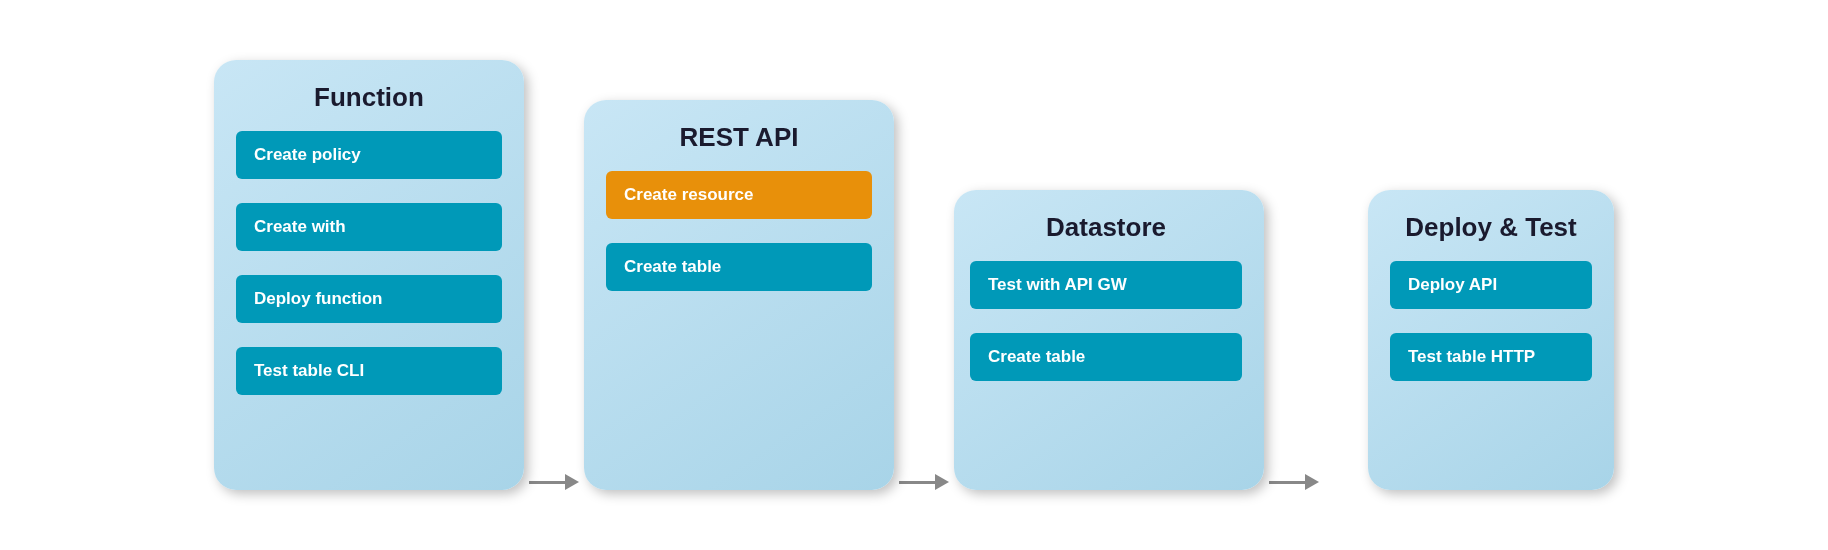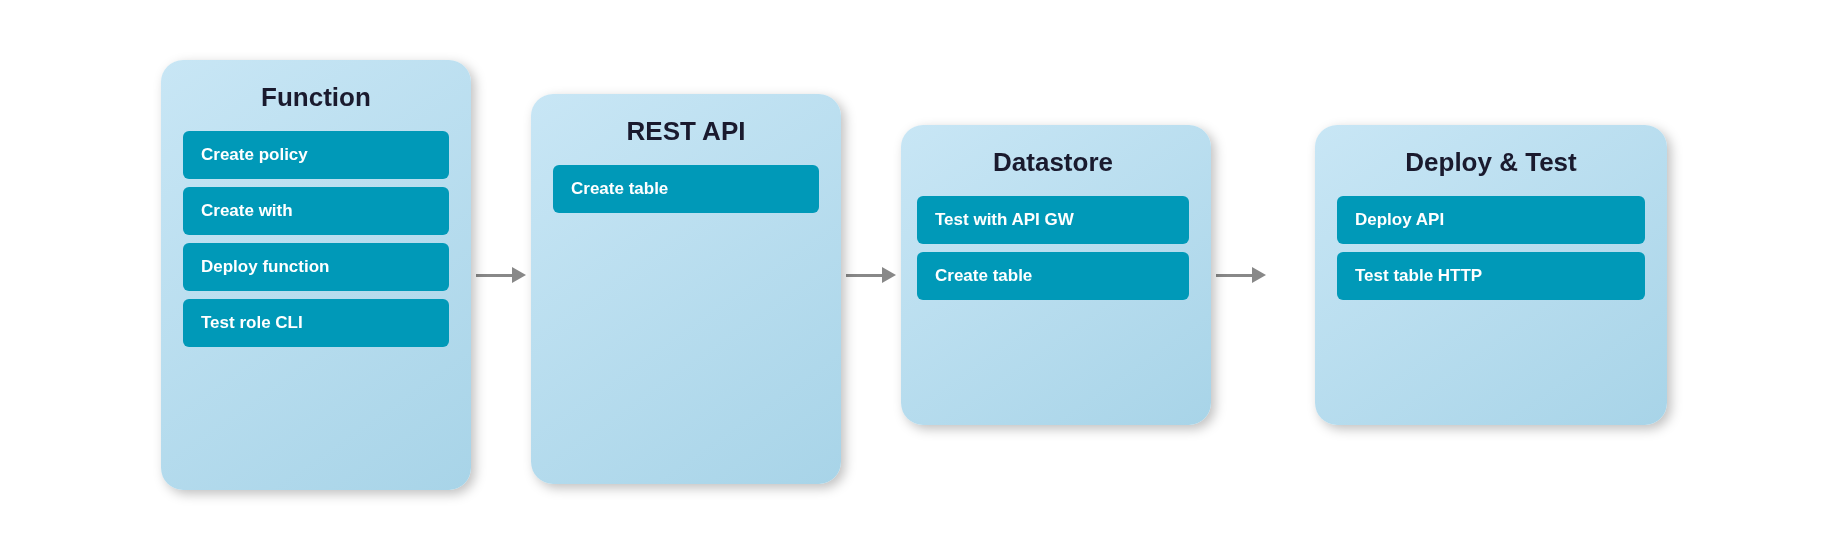--- a/index.html
+++ b/index.html
@@ -10,21 +10,21 @@
       align-items: center;
       justify-content: center;
       width: 1828px;
       height: 550px;
       font-family: Arial, sans-serif;
       overflow: hidden;
     }
 
     .diagram {
       display: flex;
-      align-items: center;
+      align-items: flex-end;
       gap: 0;
       padding: 20px 40px;
     }
 
     .panel {
       background: linear-gradient(145deg, #c8e6f5, #a8d4e8);
       border-radius: 22px;
       padding: 22px 22px 22px 22px;
       width: 310px;
       min-height: 430px;
@@ -39,21 +39,21 @@
       font-size: 26px;
       font-weight: bold;
       color: #1a1a2e;
       margin-bottom: 18px;
       text-align: center;
     }
 
     .btn-list {
       display: flex;
       flex-direction: column;
-      gap: 8px;
+      gap: 24px;
       width: 100%;
     }
 
     .btn-item {
       background: #0099b8;
       color: #ffffff;
       font-weight: bold;
       font-size: 17px;
       border-radius: 6px;
       padding: 14px 18px;
@@ -95,54 +95,55 @@
     }
 
     .panel-datastore {
       min-height: 300px;
       width: 310px;
       padding-left: 16px;
     }
 
     .panel-deploy {
       min-height: 300px;
-      width: 352px;
+      width: 246px;
       margin-left: 44px;
     }
 
     .panel-rest {
       min-height: 390px;
       margin-top: 28px;
     }
   </style>
 </head>
 <body>
 
 <div class="diagram">
 
   <div class="panel">
     <div class="panel-title">Function</div>
     <div class="btn-list">
       <button class="btn-item">Create policy</button>
       <button class="btn-item">Create with</button>
       <button class="btn-item">Deploy function</button>
-      <button class="btn-item">Test role CLI</button>
+      <button class="btn-item">Test table CLI</button>
     </div>
   </div>
 
   <div class="arrow">
     <div class="arrow-shape">
       <div class="arrow-line"></div>
       <div class="arrow-head"></div>
     </div>
   </div>
 
   <div class="panel panel-rest">
     <div class="panel-title">REST API</div>
     <div class="btn-list">
+      <button class="btn-item orange">Create resource</button>
       <button class="btn-item">Create table</button>
     </div>
   </div>
 
   <div class="arrow">
     <div class="arrow-shape">
       <div class="arrow-line"></div>
       <div class="arrow-head"></div>
     </div>
   </div>

